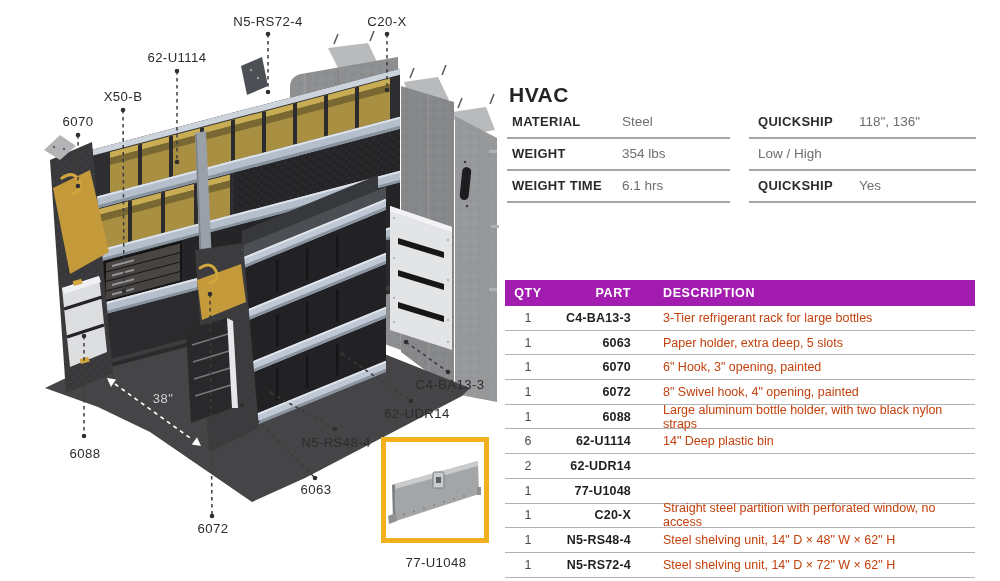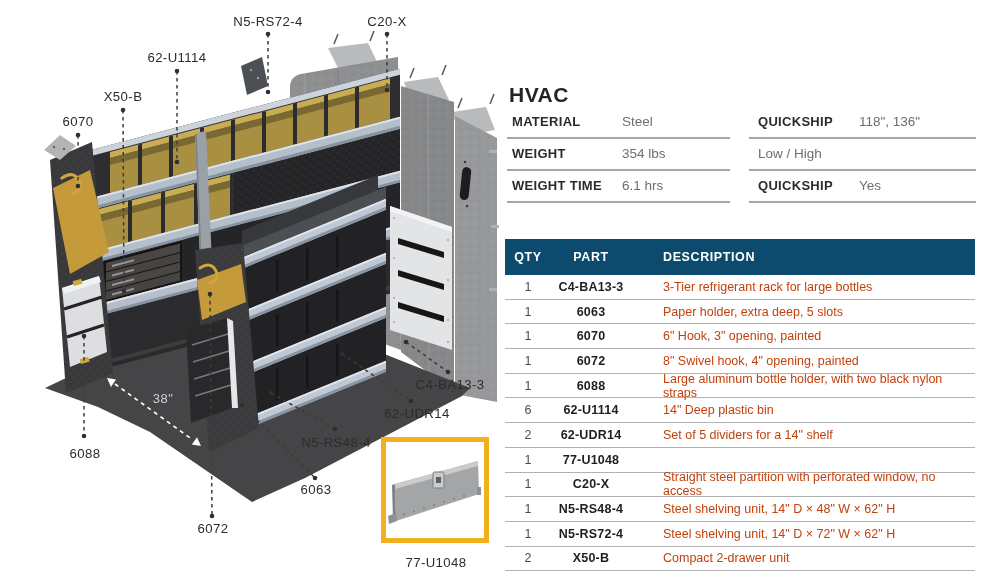--- a/index.html
+++ b/index.html
@@ -21,26 +21,26 @@
             display:flex;align-items:center;}
   .specs.left .spec-row{padding-left:5px;}
   .specs.right .spec-row{padding-left:9px;}
   .spec-label{font-weight:bold;font-size:13px;color:#2e2a2b;letter-spacing:.3px;flex:0 0 auto;}
   .specs.left .spec-label{width:110px;}
   .specs.right .spec-label{width:101px;}
   .spec-value{font-size:13.5px;color:#6e6e70;}
 
   
   .parts{position:absolute;left:505px;top:239px;width:470px;}
-  .thead{height:36px;background:#0c4a6e;color:#fff;display:flex;align-items:center;
-         font-size:12.5px;font-weight:bold;letter-spacing:.6px;}
+  .thead{height:26px;background:#a21caf;color:#fff;display:flex;align-items:center;
+         font-size:12.5px;font-weight:bold;letter-spacing:.6px;margin-top:41px;}
   .trow{height:23.7px;display:flex;align-items:center;border-bottom:1px solid #b2b2b4;
         font-size:12.5px;}
   .c-qty{flex:0 0 46px;text-align:center;}
-  .c-part{flex:0 0 80px;text-align:center;}
+  .c-part{flex:0 0 80px;text-align:right;}
   .c-desc{flex:1 1 auto;text-align:left;padding-left:32px;}
   .trow .c-qty{color:#4c4c4e;}
   .trow .c-part{font-weight:bold;color:#211d1e;letter-spacing:.2px;}
   .trow .c-desc{color:#c2410c;}
 
   .callout{font-size:13.2px;fill:#2c2c2e;letter-spacing:.4px;}
   .dim-label{font-size:13px;fill:#cfd0d2;letter-spacing:.5px;}
   .leader{stroke:#3c3c3e;stroke-width:1.5;stroke-dasharray:3.5 3.5;fill:none;}
   .ldot{fill:#2f2f31;}
 </style>
@@ -416,21 +416,20 @@
       <span class="c-desc">Large aluminum bottle holder, with two black nylon straps</span>
     </div>
     <div class="trow">
       <span class="c-qty">6</span>
       <span class="c-part">62-U1114</span>
       <span class="c-desc">14" Deep plastic bin</span>
     </div>
     <div class="trow">
       <span class="c-qty">2</span>
       <span class="c-part">62-UDR14</span>
-      <span class="c-desc">Set of 5 dividers for a 14" shelf</span>
     </div>
     <div class="trow">
       <span class="c-qty">1</span>
       <span class="c-part">77-U1048</span>
     </div>
     <div class="trow">
       <span class="c-qty">1</span>
       <span class="c-part">C20-X</span>
       <span class="c-desc">Straight steel partition with perforated window, no access</span>
     </div>

